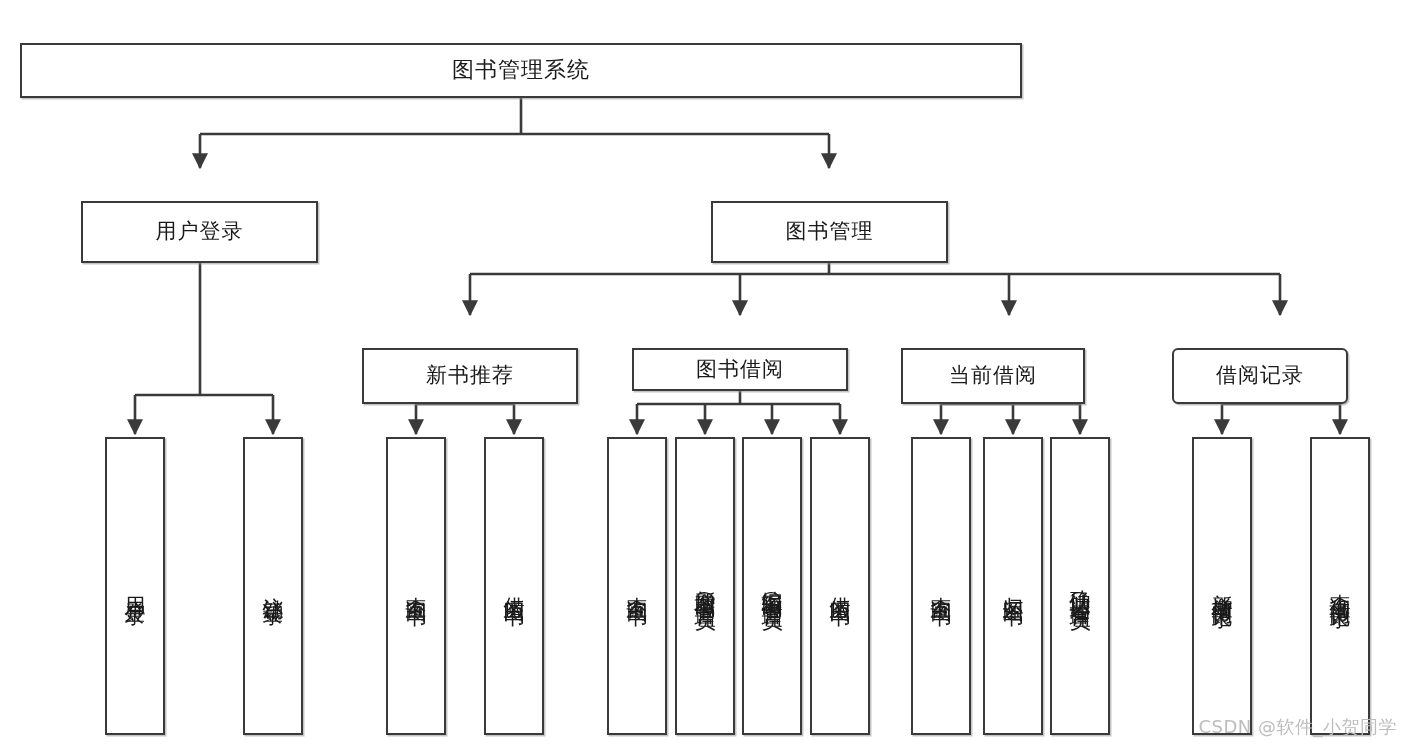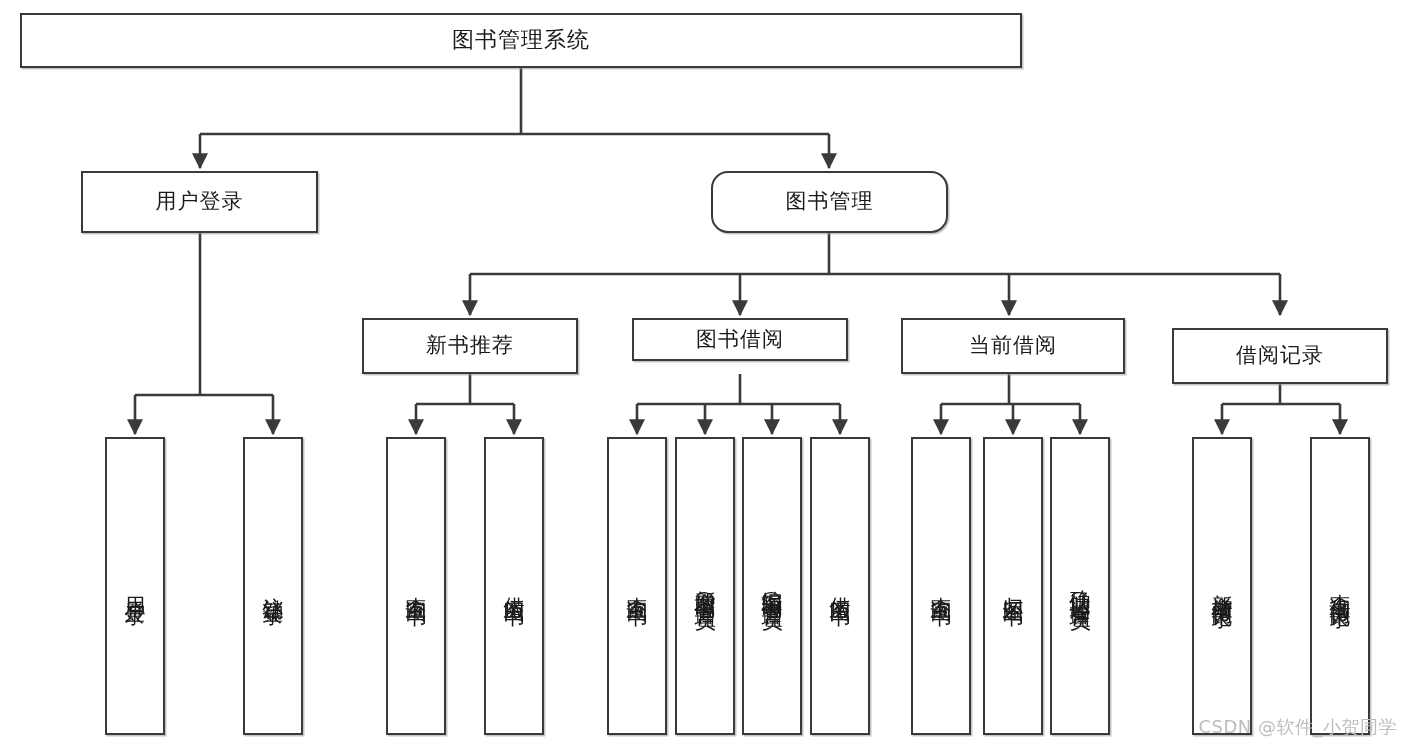--- a/index.html
+++ b/index.html
@@ -32,20 +32,21 @@
     display: flex;
     align-items: center;
     justify-content: center;
     color: #1a1a1a;
     z-index: 2;
   }
   .node.h {
     font-size: 21px;
     letter-spacing: 1px;
     line-height: 1.2;
+    margin-top: 30px;
   }
   .node.root {
     font-size: 22px;
   }
   .node.v {
     writing-mode: vertical-rl;
     text-orientation: upright;
     font-size: 21px;
     letter-spacing: 3px;
     align-items: center;
@@ -126,34 +127,34 @@
     </g>
   </svg>
 
   <div class="node h root" style="left:20px; top:13px; width:1002px; height:55px;">
     <span>图书管理系统</span>
   </div>
 
   <div class="node h" style="left:81px; top:171px; width:237px; height:62px;">
     <span>用户登录</span>
   </div>
-  <div class="node h" style="left:711px; top:171px; width:237px; height:62px;border-radius:17px;">
+  <div class="node h" style="left:711px; top:171px; width:237px; height:62px;">
     <span>图书管理</span>
   </div>
 
   <div class="node h" style="left:362px; top:318px; width:216px; height:56px;text-align:right;">
     <span>新书推荐</span>
   </div>
   <div class="node h" style="left:632px; top:318px; width:216px; height:43px;">
     <span>图书借阅</span>
   </div>
-  <div class="node h" style="left:901px; top:318px; width:224px; height:56px;">
+  <div class="node h" style="left:901px; top:318px; width:184px; height:56px;">
     <span>当前借阅</span>
   </div>
-  <div class="node h" style="left:1172px; top:328px; width:216px; height:56px;">
+  <div class="node h" style="left:1172px; top:318px; width:176px; height:56px;border-radius:6px;">
     <span>借阅记录</span>
   </div>
 
   <div class="node v" style="left:105px; top:437px; width:60px; height:298px;">
     <span class="vtext">用户登录</span>
   </div>
   <div class="node v" style="left:243px; top:437px; width:60px; height:298px;">
     <span class="vtext">注销登录</span>
   </div>
 

